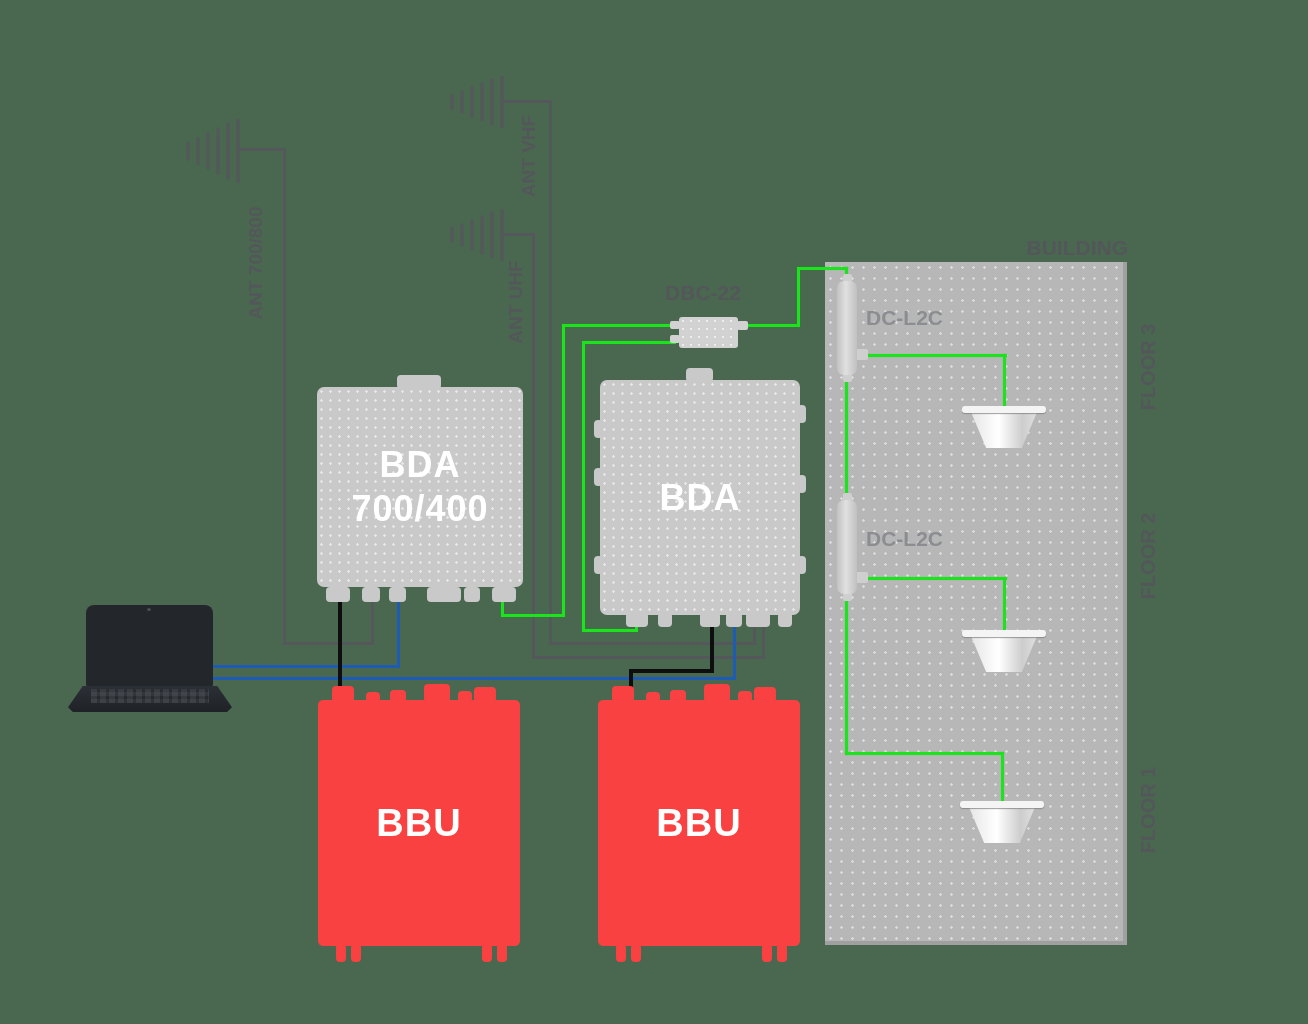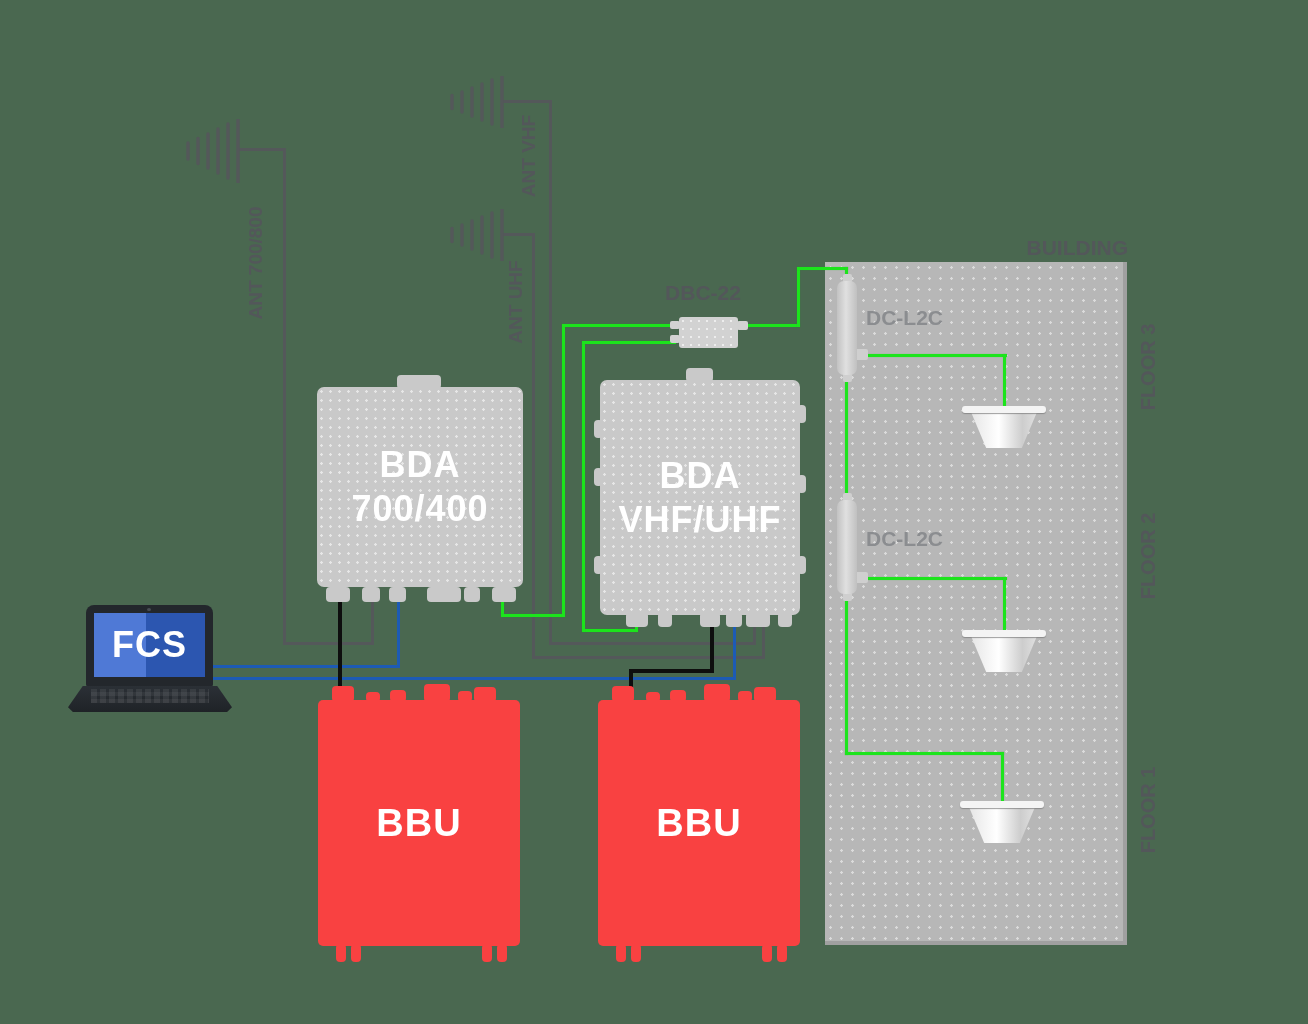--- a/index.html
+++ b/index.html
@@ -177,21 +177,20 @@
   <div class="gray-part" style="left:797px;top:475px;width:9px;height:18px;"></div>
   <div class="gray-part" style="left:797px;top:556px;width:9px;height:18px;"></div>
   <div class="gray-part" style="left:626px;top:612px;width:22px;height:15px;"></div>
   <div class="gray-part" style="left:658px;top:612px;width:14px;height:15px;"></div>
   <div class="gray-part" style="left:700px;top:612px;width:20px;height:15px;"></div>
   <div class="gray-part" style="left:726px;top:612px;width:16px;height:15px;"></div>
   <div class="gray-part" style="left:746px;top:612px;width:24px;height:15px;"></div>
   <div class="gray-part" style="left:778px;top:612px;width:14px;height:15px;"></div>
   <div class="bda" style="left:600px;top:380px;width:200px;height:235px;">
     <div>BDA</div>
-    <div>VHF/UHF</div>
   </div>
 
   <div class="dbc-stub" style="left:670px;top:321px;width:10px;height:8px;"></div>
   <div class="dbc-stub" style="left:670px;top:335px;width:10px;height:8px;"></div>
   <div class="dbc-stub" style="left:737px;top:321px;width:11px;height:9px;"></div>
   <div class="dbc" style="left:679px;top:317px;"></div>
   <div class="lbl clabel" style="left:703px;top:293px;font-size:21px;">DBC-22</div>
 
   <div class="dcu-stub" style="left:843px;top:274px;width:9px;height:9px;"></div>
   <div class="dcu-stub" style="left:843px;top:373px;width:9px;height:9px;"></div>
@@ -235,21 +234,18 @@
   <div class="red-part" style="left:616px;top:944px;width:10px;height:18px;"></div>
   <div class="red-part" style="left:631px;top:944px;width:10px;height:18px;"></div>
   <div class="red-part" style="left:762px;top:944px;width:10px;height:18px;"></div>
   <div class="red-part" style="left:777px;top:944px;width:10px;height:18px;"></div>
   <div class="bbu" style="left:598px;top:700px;width:202px;height:246px;">
     <div>BBU</div>
   </div>
 
   <div class="lt-screen">
     <div class="lt-cam"></div>
-    <div class="lt-display">
-      <span>FCS</span>
-    </div>
   </div>
   <div class="lt-base">
     <div class="lt-keys"></div>
   </div>
 
 </div>
 
 </body></html>

